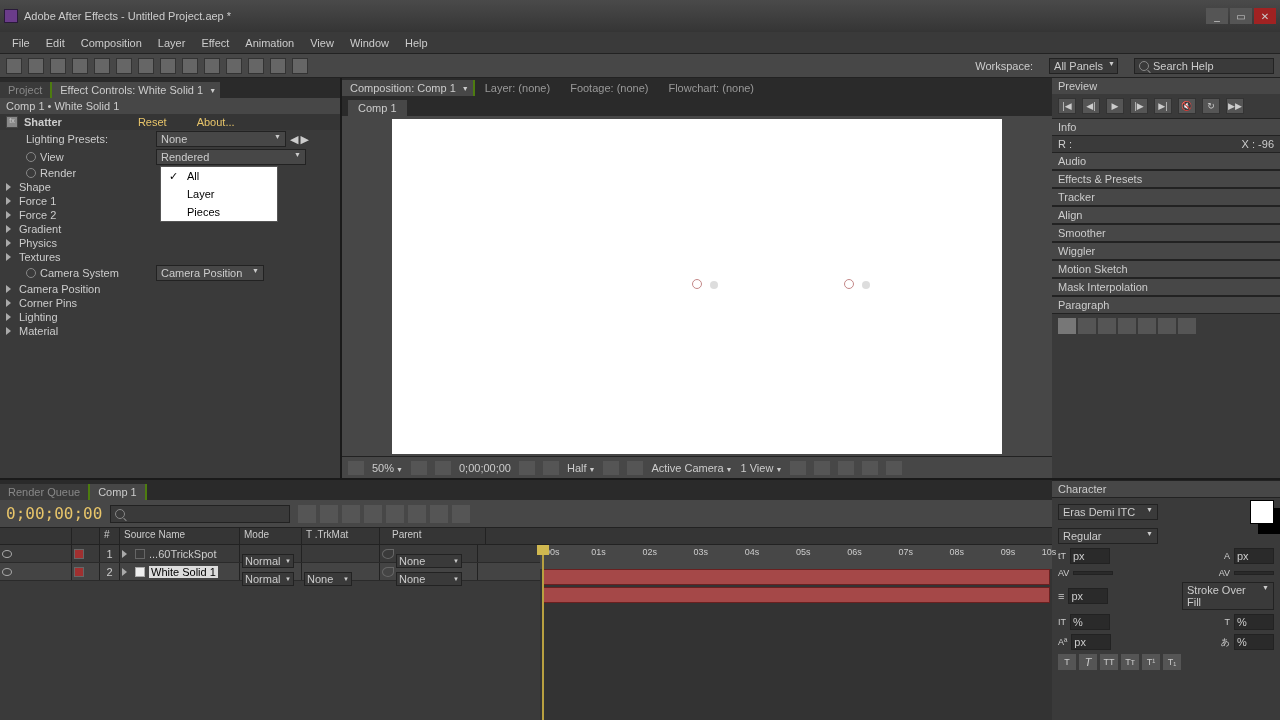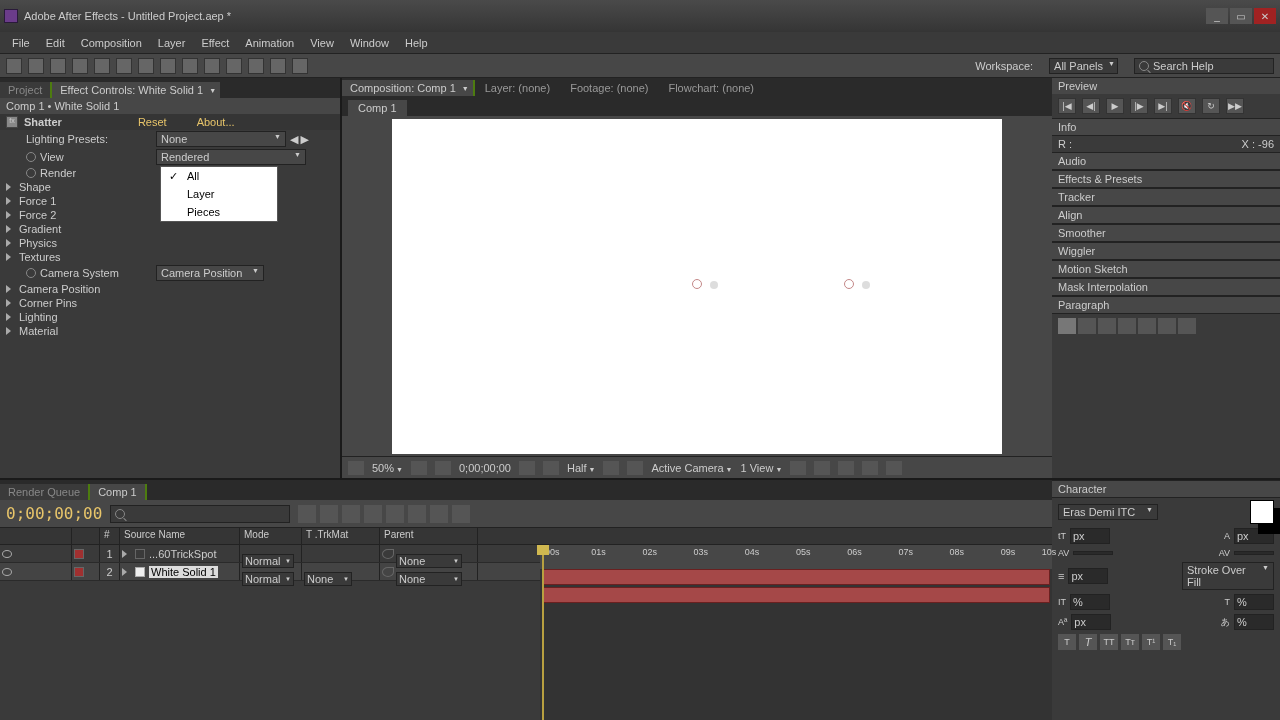--- a/index.html
+++ b/index.html
@@ -100,21 +100,21 @@
 .tl-icons { display: flex; gap: 4px; }
 .tl-icon { width: 18px; height: 18px; background: #555; }
 .tl-header { display: flex; background: #353535; height: 18px; border-top: 1px solid #222; border-bottom: 1px solid #222; }
 .th { border-right: 1px solid #222; padding: 1px 4px; font-size: 10px; }
 .th.toggles { width: 72px; }
 .th.lock { width: 28px; }
 .th.num { width: 20px; }
 .th.source { width: 120px; }
 .th.mode { width: 62px; }
 .th.trk { width: 78px; }
-.th.parent { width: 98px; }
+.th.parent { width: 98px; margin-left: 8px; }
 .tl-body { flex: 1; display: flex; }
 .tl-left { width: 540px; background: #3a3a3a; }
 .tl-right { flex: 1; background: #333; position: relative; }
 .ruler { height: 24px; background: #474747; display: flex; position: relative; }
 .ruler span { position: absolute; font-size: 9px; top: 2px; }
 .playhead { position: absolute; left: 2px; top: 0; bottom: 0; width: 2px; background: #b8a040; }
 .playhead:before { content: ''; position: absolute; top: 0; left: -5px; width: 12px; height: 10px; background: #d0b850; }
 .layer-row { display: flex; height: 18px; align-items: center; border-bottom: 1px solid #2a2a2a; }
 .lr-cell { border-right: 1px solid #222; height: 100%; display: flex; align-items: center; padding: 0 2px; }
 .lr-cell.toggles { width: 72px; gap: 4px; }
@@ -522,20 +522,25 @@
     <div class="char-row">
       <div class="char-select">
           <span>Eras Demi ITC</span>
         </div>
       <div style="position:relative; margin-left:auto">
         <div style="width:26px;height:26px;background:#000;position:absolute;top:8px;left:8px"></div>
         <div class="char-swatch" style="position:relative"></div>
       </div>
     </div>
     <div class="char-row">
+        <div class="char-select">
+          <span>Regular</span>
+        </div>
+      </div>
+    <div class="char-row">
       <span style="font-size:9px">tT</span>
         <div class="char-input"><span>px</span></div>
       <span style="margin-left:auto;font-size:9px">A</span>
         <div class="char-input"><span>px</span></div>
     </div>
     <div class="char-row">
       <span style="font-size:9px">AV</span>
         <div class="char-input"></div>
       <span style="margin-left:auto;font-size:9px">AV</span>
         <div class="char-input"></div>

